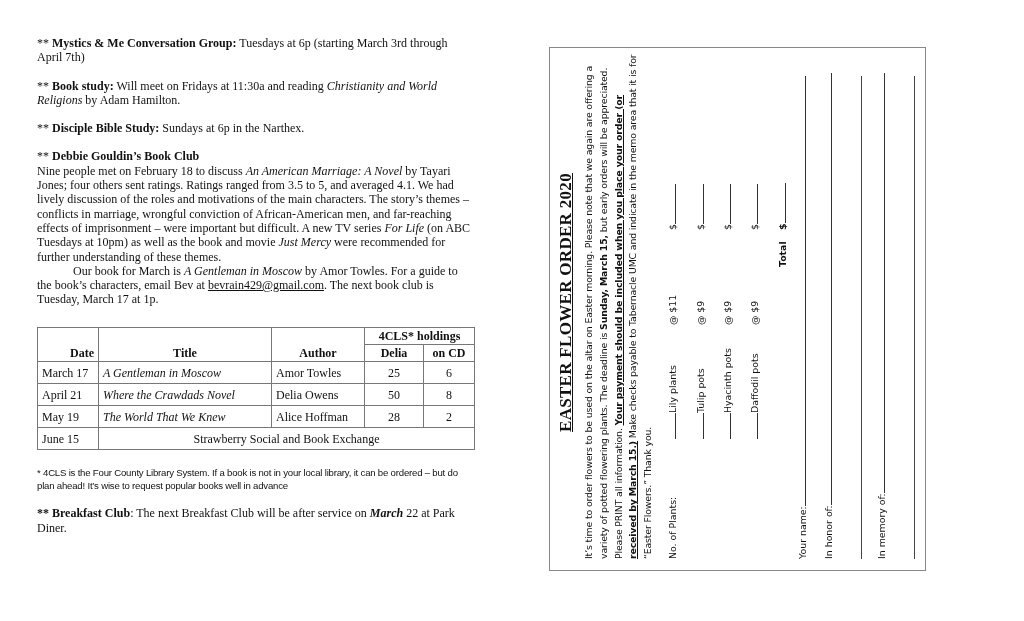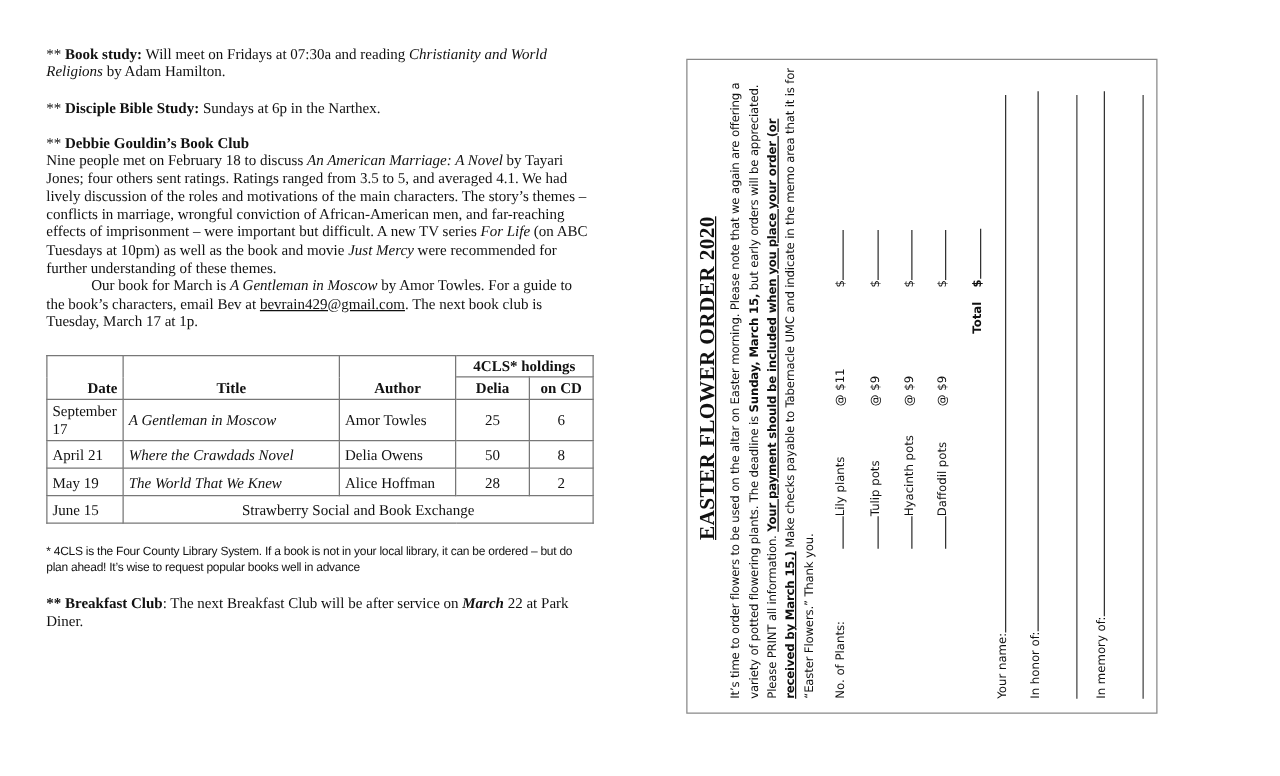--- a/index.html
+++ b/index.html
@@ -25,22 +25,23 @@
   .row { position:absolute; font-size:9.4px; white-space:nowrap; }
   .blank { display:inline-block; border-bottom:1px solid #333; vertical-align:baseline; height:1px; }
   .hline { position:absolute; border-top:1px solid #444; height:0; }
 </style>
 </head>
 <body>
 
 <div class="left">
 
 
+  <p class="para"><span>** </span><b>Mystics &amp; Me Conversation Group:</b><span> Tuesdays at 6p (starting March 3rd through April 7th)</span></p>
 
-  <p class="para"><span>** </span><b>Book study:</b><span> Will meet on Fridays at 07:30a and reading </span><i>Christianity and World Religions</i><span> by Adam Hamilton.</span></p>
+  <p class="para"><span>** </span><b>Book study:</b><span> Will meet on Fridays at 11:30a and reading </span><i>Christianity and World Religions</i><span> by Adam Hamilton.</span></p>
 
   <p class="para"><span>** </span><b>Disciple Bible Study:</b><span> Sundays at 6p in the Narthex.</span></p>
 
   <div>
     <div><span>** </span><b>Debbie Gouldin’s Book Club</b></div>
     <div><span>Nine people met on February 18 to discuss </span><i>An American Marriage: A Novel</i><span> by Tayari Jones; four others sent ratings. Ratings ranged from 3.5 to 5, and averaged 4.1. We had lively discussion of the roles and motivations of the main characters. The story’s themes – conflicts in marriage, wrongful conviction of African-American men, and far-reaching effects of imprisonment – were important but difficult. A new TV series </span><i>For Life</i><span> (on ABC Tuesdays at 10pm) as well as the book and movie </span><i>Just Mercy</i><span> were recommended for further understanding of these themes.</span></div>
     <div class="indent"><span>Our book for March is </span><i>A Gentleman in Moscow</i><span> by Amor Towles. For a guide to the book’s characters, email Bev at </span><span class="email">bevrain429@gmail.com</span><span>. The next book club is Tuesday, March 17 at 1p.</span></div>
   </div>
 
   <table class="books">
@@ -49,21 +50,21 @@
       <th rowspan="2" style="width:52px; vertical-align:bottom;text-align:right;">Date</th>
       <th rowspan="2" style="width:164px; vertical-align:bottom;">Title</th>
       <th rowspan="2" style="width:84px; vertical-align:bottom;">Author</th>
       <th colspan="2">4CLS* holdings</th>
     </tr>
     <tr>
       <th style="width:50px;">Delia</th>
       <th>on CD</th>
     </tr>
     <tr>
-      <td>September 17</td>
+      <td>March 17</td>
       <td class="i">A Gentleman in Moscow</td>
       <td>Amor Towles</td>
       <td class="c">25</td>
       <td class="c">6</td>
     </tr>
     <tr>
       <td>April 21</td>
       <td class="i">Where the Crawdads Novel</td>
       <td>Delia Owens</td>
       <td class="c">50</td>

